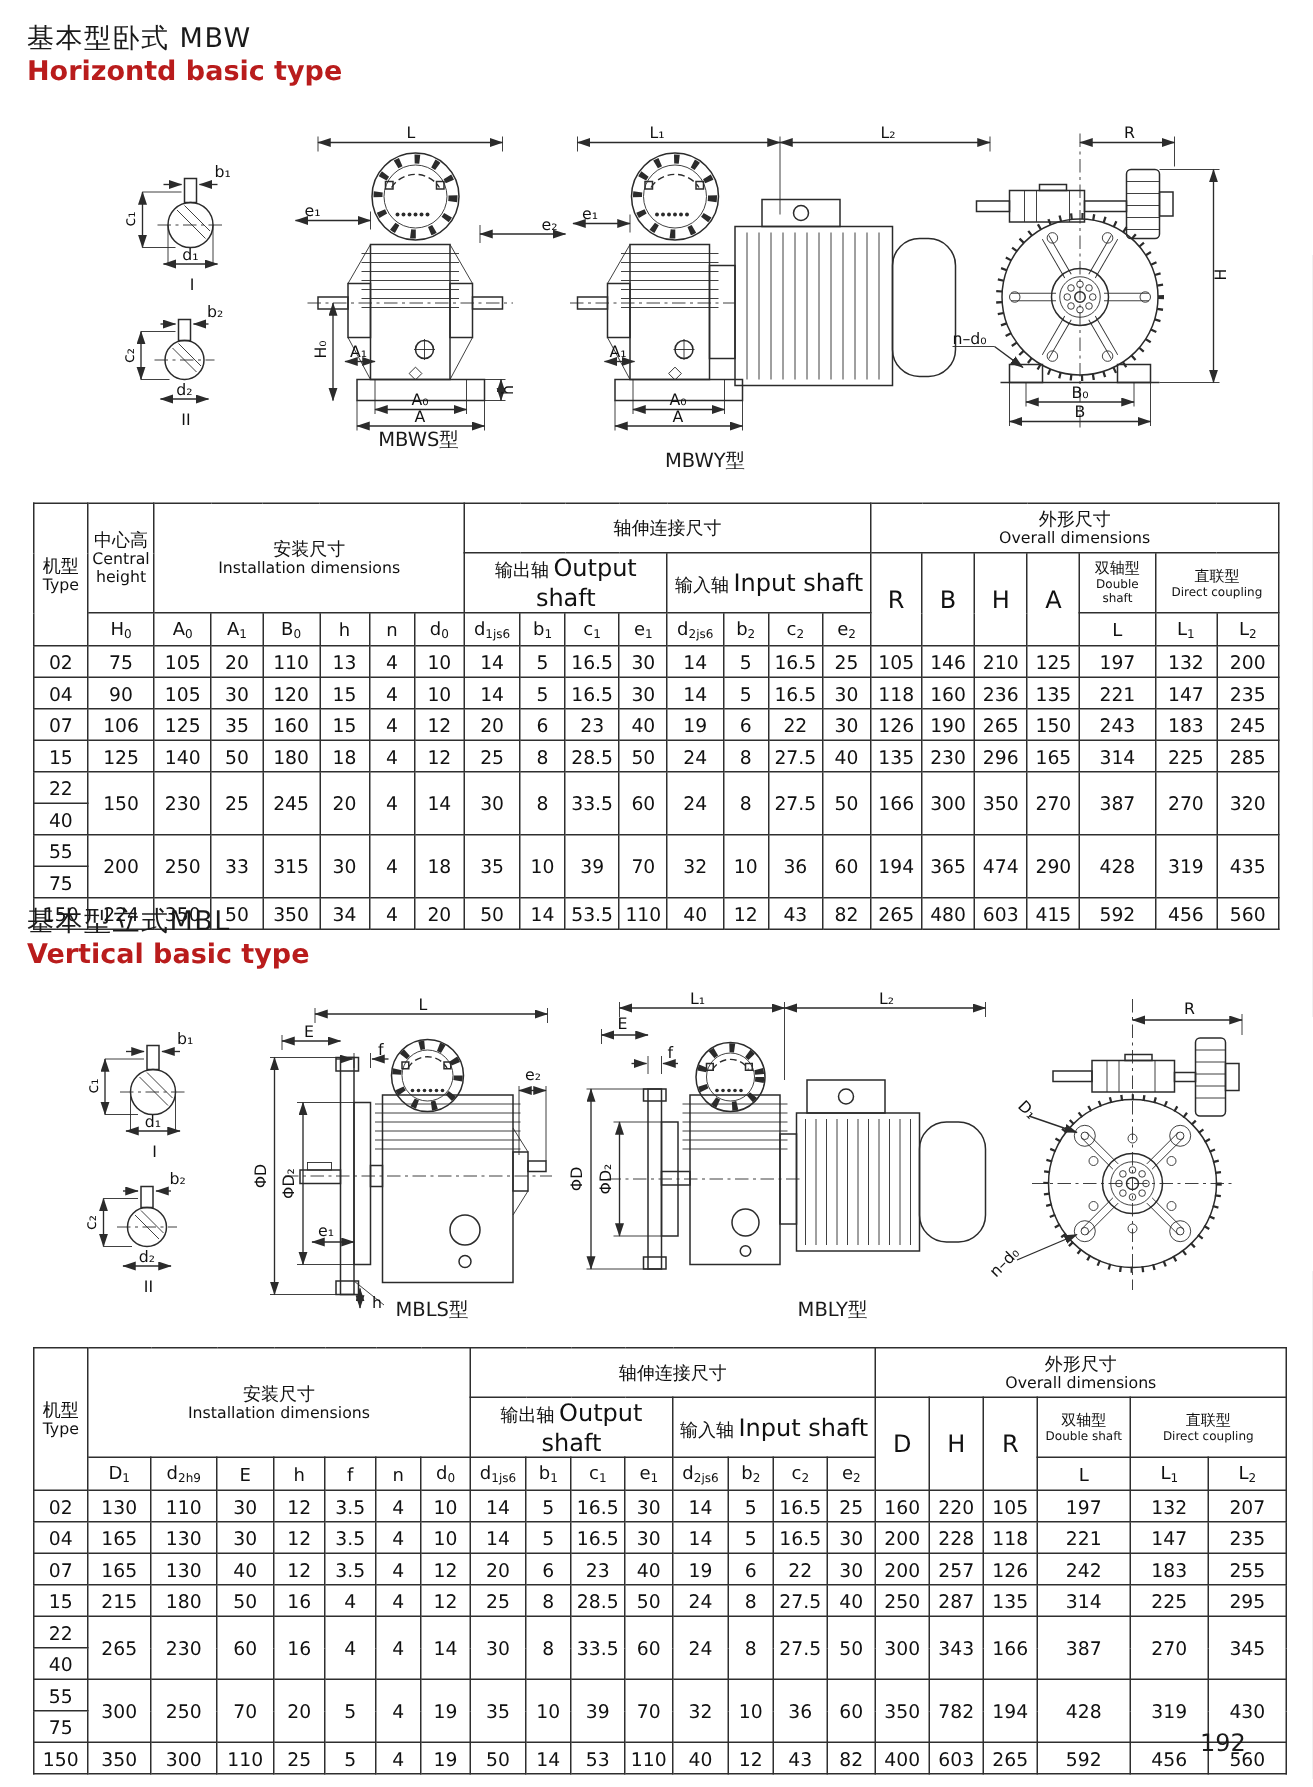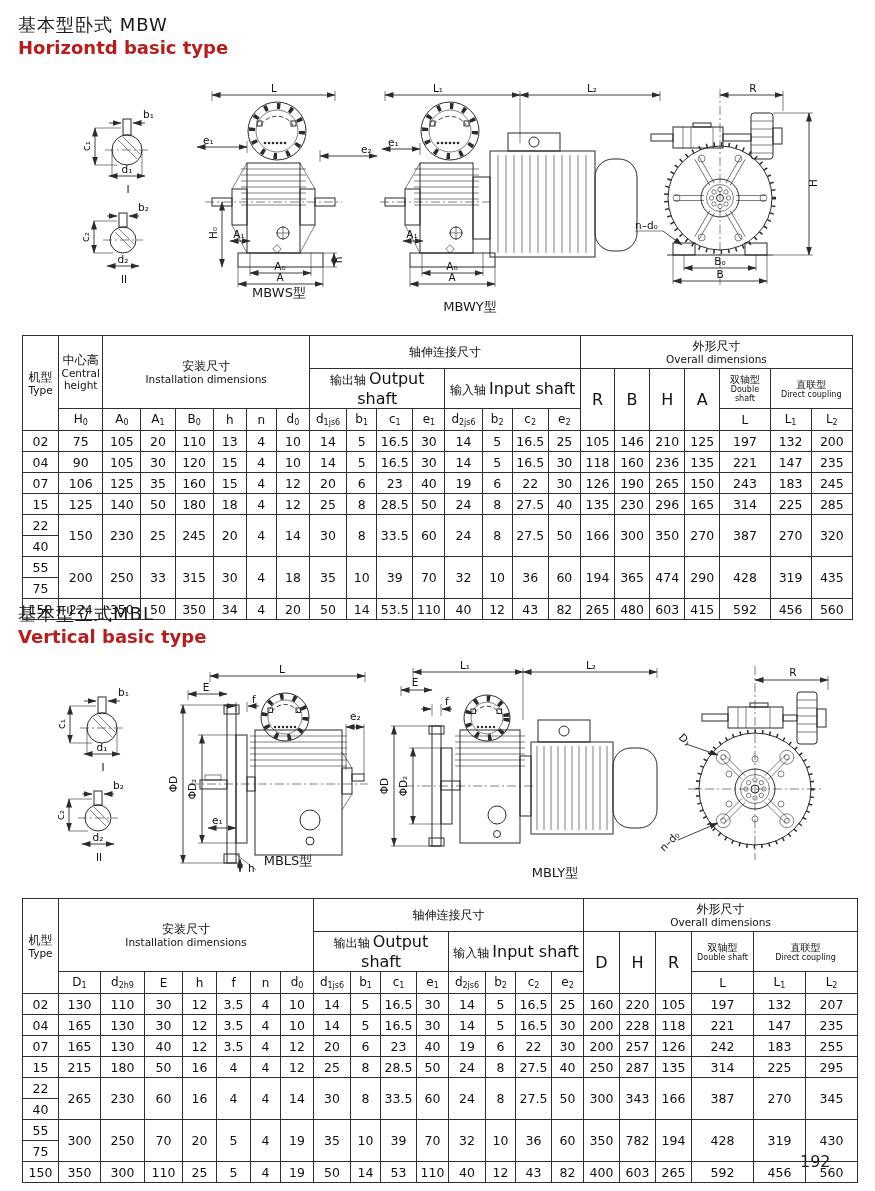--- a/index.html
+++ b/index.html
@@ -887,21 +887,21 @@
         <circle class="ln" cx="105" cy="129" r="4"></circle>
       </g>
       <g>
         <text class="dl" transform="rotate(45 28 78)" x="28" y="78">D₁</text>
         <line class="lead" x1="36" y1="84" x2="68" y2="95"></line>
         <text class="dl" transform="rotate(-45 14 192)" x="14" y="192">n–d₀</text>
         <line class="lead" x1="28" y1="180" x2="68" y2="163"></line>
       </g>
     </svg>
 
-    <div class="caption" style="left:243px;top:200px;width:90px">MBLS型</div>
+    <div class="caption" style="left:243px;top:212px;width:90px">MBLS型</div>
     <div class="caption" style="left:505px;top:212px;width:100px">MBLY型</div>
   </div>
 
   <div class="tablewrap" style="top:898px">
     <table class="dims">
       <colgroup>
         <col style="width:36px">
           <col style="width:42px">
           <col style="width:44px">
           <col style="width:38px">

